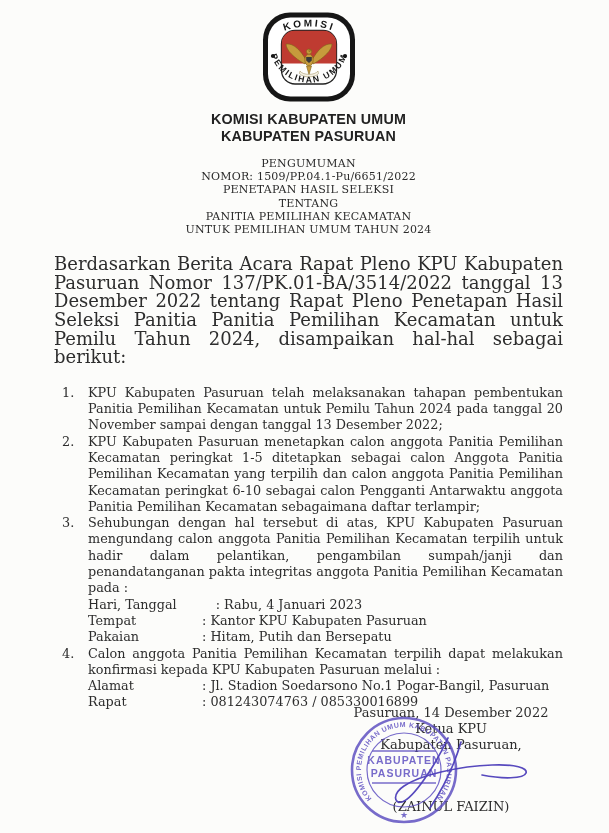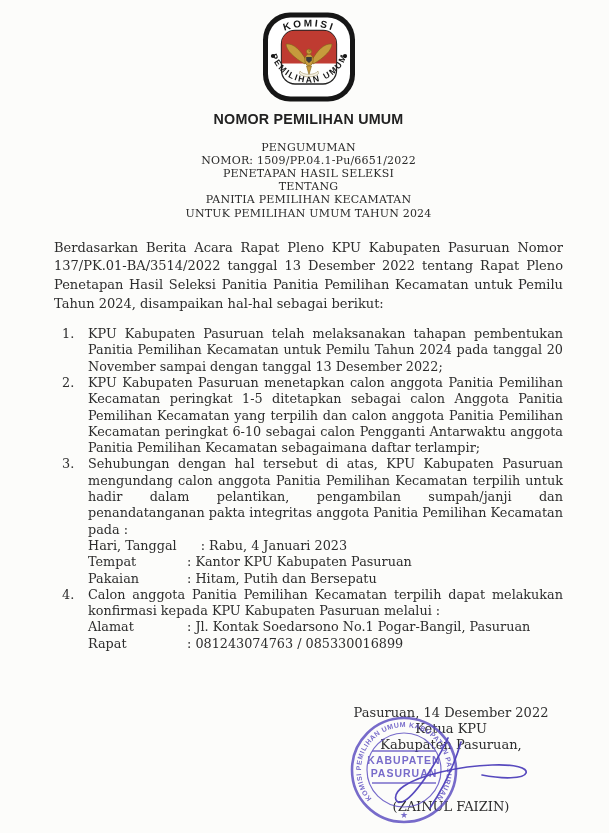--- a/index.html
+++ b/index.html
@@ -11,30 +11,30 @@
   .content { padding:11px 46px 0 54px; }
 
   .logo-wrap { text-align:center; }
   .org { text-align:center; margin-top:3px;
     font-family:"Liberation Sans", sans-serif; font-weight:bold;
     font-size:14.3px; line-height:16.5px; letter-spacing:0.2px; color:#222; }
 
   .title-block { margin-top:13px; text-align:center;
     font-size:11px; line-height:13.2px; letter-spacing:0.2px; color:#2b2b2b; }
 
-  .intro { margin-top:19px; font-size:13px; line-height:18.6px; text-align:justify; }
+  .intro { margin-top:19px; font-size:18px; line-height:18.6px; text-align:justify; }
 
   .list { margin-top:1px; font-size:12.8px; line-height:16.3px; }
   .item { display:flex; }
   .item .num { flex:none; width:34px; padding-left:8px; box-sizing:border-box; }
   .item .ibody { flex:1; min-width:0; }
   .item .itext { text-align:justify; }
-  .drow { display:flex;gap:24px; }
+  .drow { display:flex; }
   .drow .dlabel { flex:none; min-width:75px; }
-  .drow .dvalue { flex:1; min-width:0; }
+  .drow .dvalue { flex:1; min-width:0;padding-left:39px; }
 
   .closing { margin-top:13px; font-size:12.8px; line-height:16.3px; }
 
   .sig-block { position:absolute; left:340px; top:705px; width:222px;
     text-align:center; font-size:13px; line-height:16px; z-index:2; }
   .sig-name { margin-top:46px; }
 
   .overlay { position:absolute; left:330px; top:702px; width:210px; height:131px; z-index:3; }
 </style>
 </head>
@@ -71,21 +71,22 @@
         <text font-family="Liberation Sans, sans-serif" font-size="10" font-weight="bold" letter-spacing="2.4" fill="#161616">
           <textPath href="#arcTop" startOffset="50%" text-anchor="middle">KOMISI</textPath>
         </text>
         <text font-family="Liberation Sans, sans-serif" font-size="8.6" font-weight="bold" letter-spacing="1.7" fill="#161616">
           <textPath href="#arcBottom" startOffset="50%" text-anchor="middle">PEMILIHAN UMUM</textPath>
         </text>
       </svg>
     </div>
 
     <div class="org">
-      <div>NOMOR PEMILIHAN UMUM</div>
+      <div>KOMISI KABUPATEN UMUM</div>
+      <div>KABUPATEN PASURUAN</div>
     </div>
 
     <div class="title-block">
       <div>PENGUMUMAN</div>
       <div>NOMOR: 1509/PP.04.1-Pu/6651/2022</div>
       <div>PENETAPAN HASIL SELEKSI</div>
       <div>TENTANG</div>
       <div>PANITIA PEMILIHAN KECAMATAN</div>
       <div>UNTUK PEMILIHAN UMUM TAHUN 2024</div>
     </div>
@@ -126,21 +127,21 @@
           </div>
         </div>
       </div>
 
       <div class="item">
         <div class="num">4.</div>
         <div class="ibody">
           <div class="itext">Calon anggota Panitia Pemilihan Kecamatan terpilih dapat melakukan konfirmasi kepada KPU Kabupaten Pasuruan melalui :</div>
           <div class="drow">
             <span class="dlabel">Alamat</span>
-            <span class="dvalue">: Jl. Kontak Soedarsono No.1 Pogar-Bangil, Pasuruan</span>
+            <span class="dvalue">: Jl. Stadion Soedarsono No.1 Pogar-Bangil, Pasuruan</span>
           </div>
           <div class="drow">
             <span class="dlabel">Rapat</span>
             <span class="dvalue">: 081243074763 / 085330016899</span>
           </div>
         </div>
       </div>
     </div>
 
   </div>

